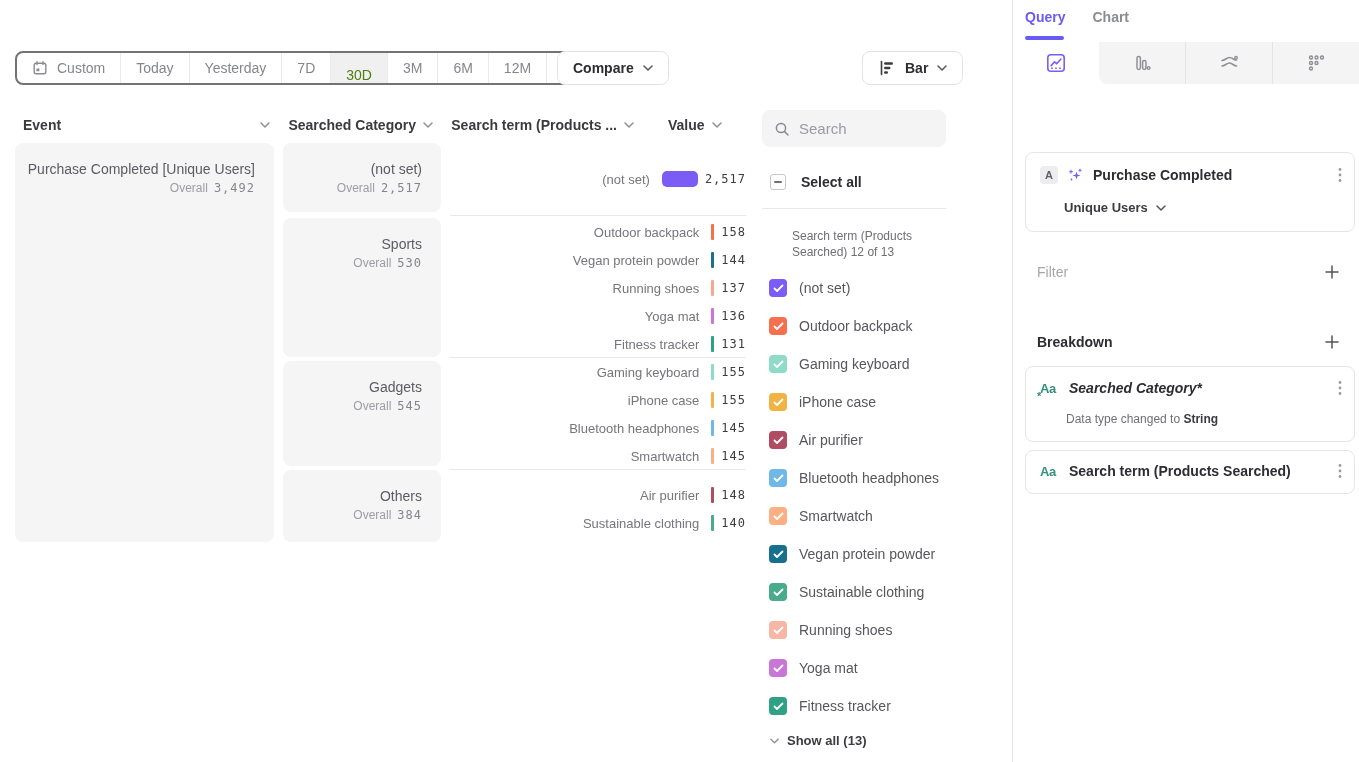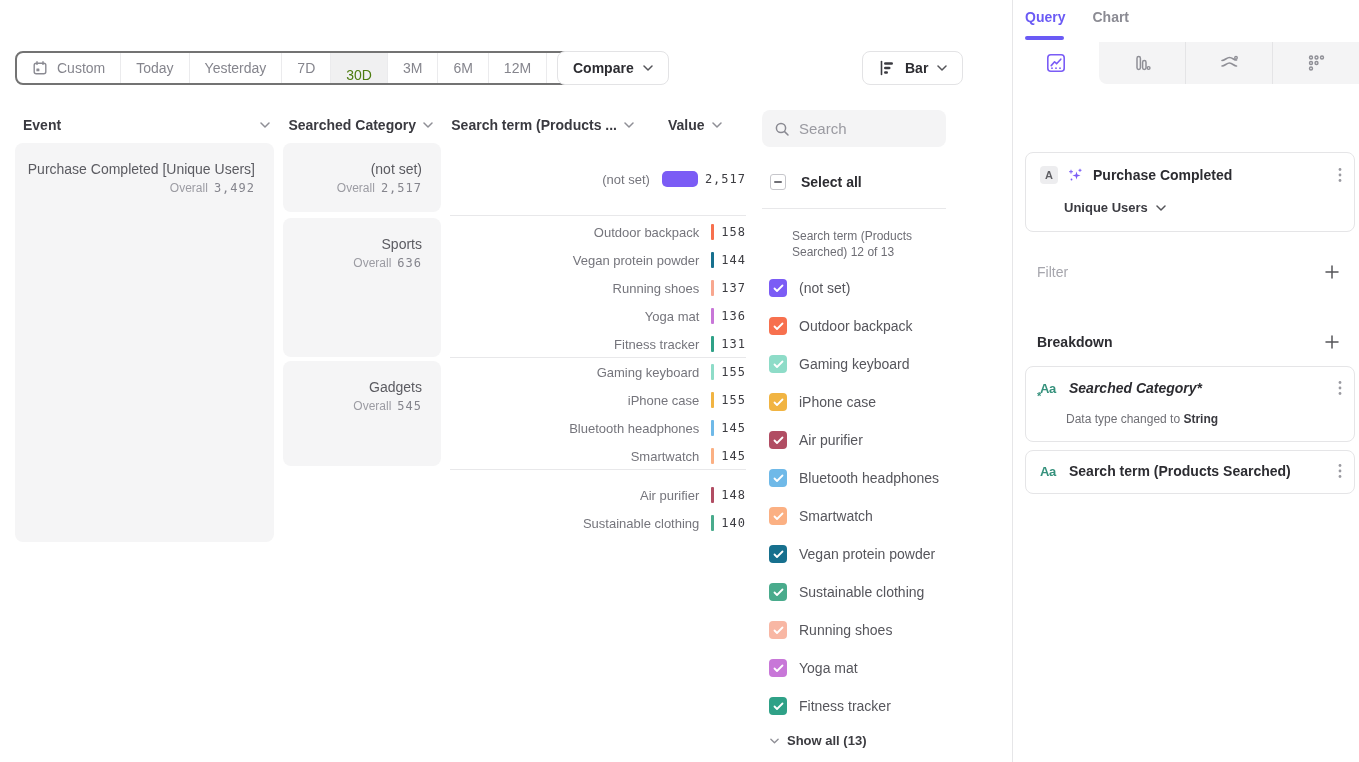--- a/index.html
+++ b/index.html
@@ -216,25 +216,29 @@
     </div>
   </div>
 
   <div id="cat-col">
       <div class="cat-cell" style="top: 143px; height: 69px;">
         <div class="cell-name">(not set)</div>
         <div class="cell-overall"><span>Overall</span><span class="num">2,517</span></div>
       </div>
       <div class="cat-cell" style="top: 218px; height: 139px;">
         <div class="cell-name">Sports</div>
-        <div class="cell-overall"><span>Overall</span><span class="num">636</span></div>
+        <div class="cell-overall"><span>Overall</span><span class="num">530</span></div>
       </div>
       <div class="cat-cell" style="top: 361px; height: 105px;">
         <div class="cell-name">Gadgets</div>
         <div class="cell-overall"><span>Overall</span><span class="num">545</span></div>
+      </div>
+      <div class="cat-cell" style="top: 470px; height: 72px;">
+        <div class="cell-name">Others</div>
+        <div class="cell-overall"><span>Overall</span><span class="num">384</span></div>
       </div>
     </div>
 
   <div id="term-area">
       <div class="term-group g0">
         <div class="trow">
           <span class="term">(not set)</span>
           <span class="vbar big" style="width: 36px; background: rgb(123, 92, 245);"></span>
           <span class="vnum">2,517</span>
         </div>

